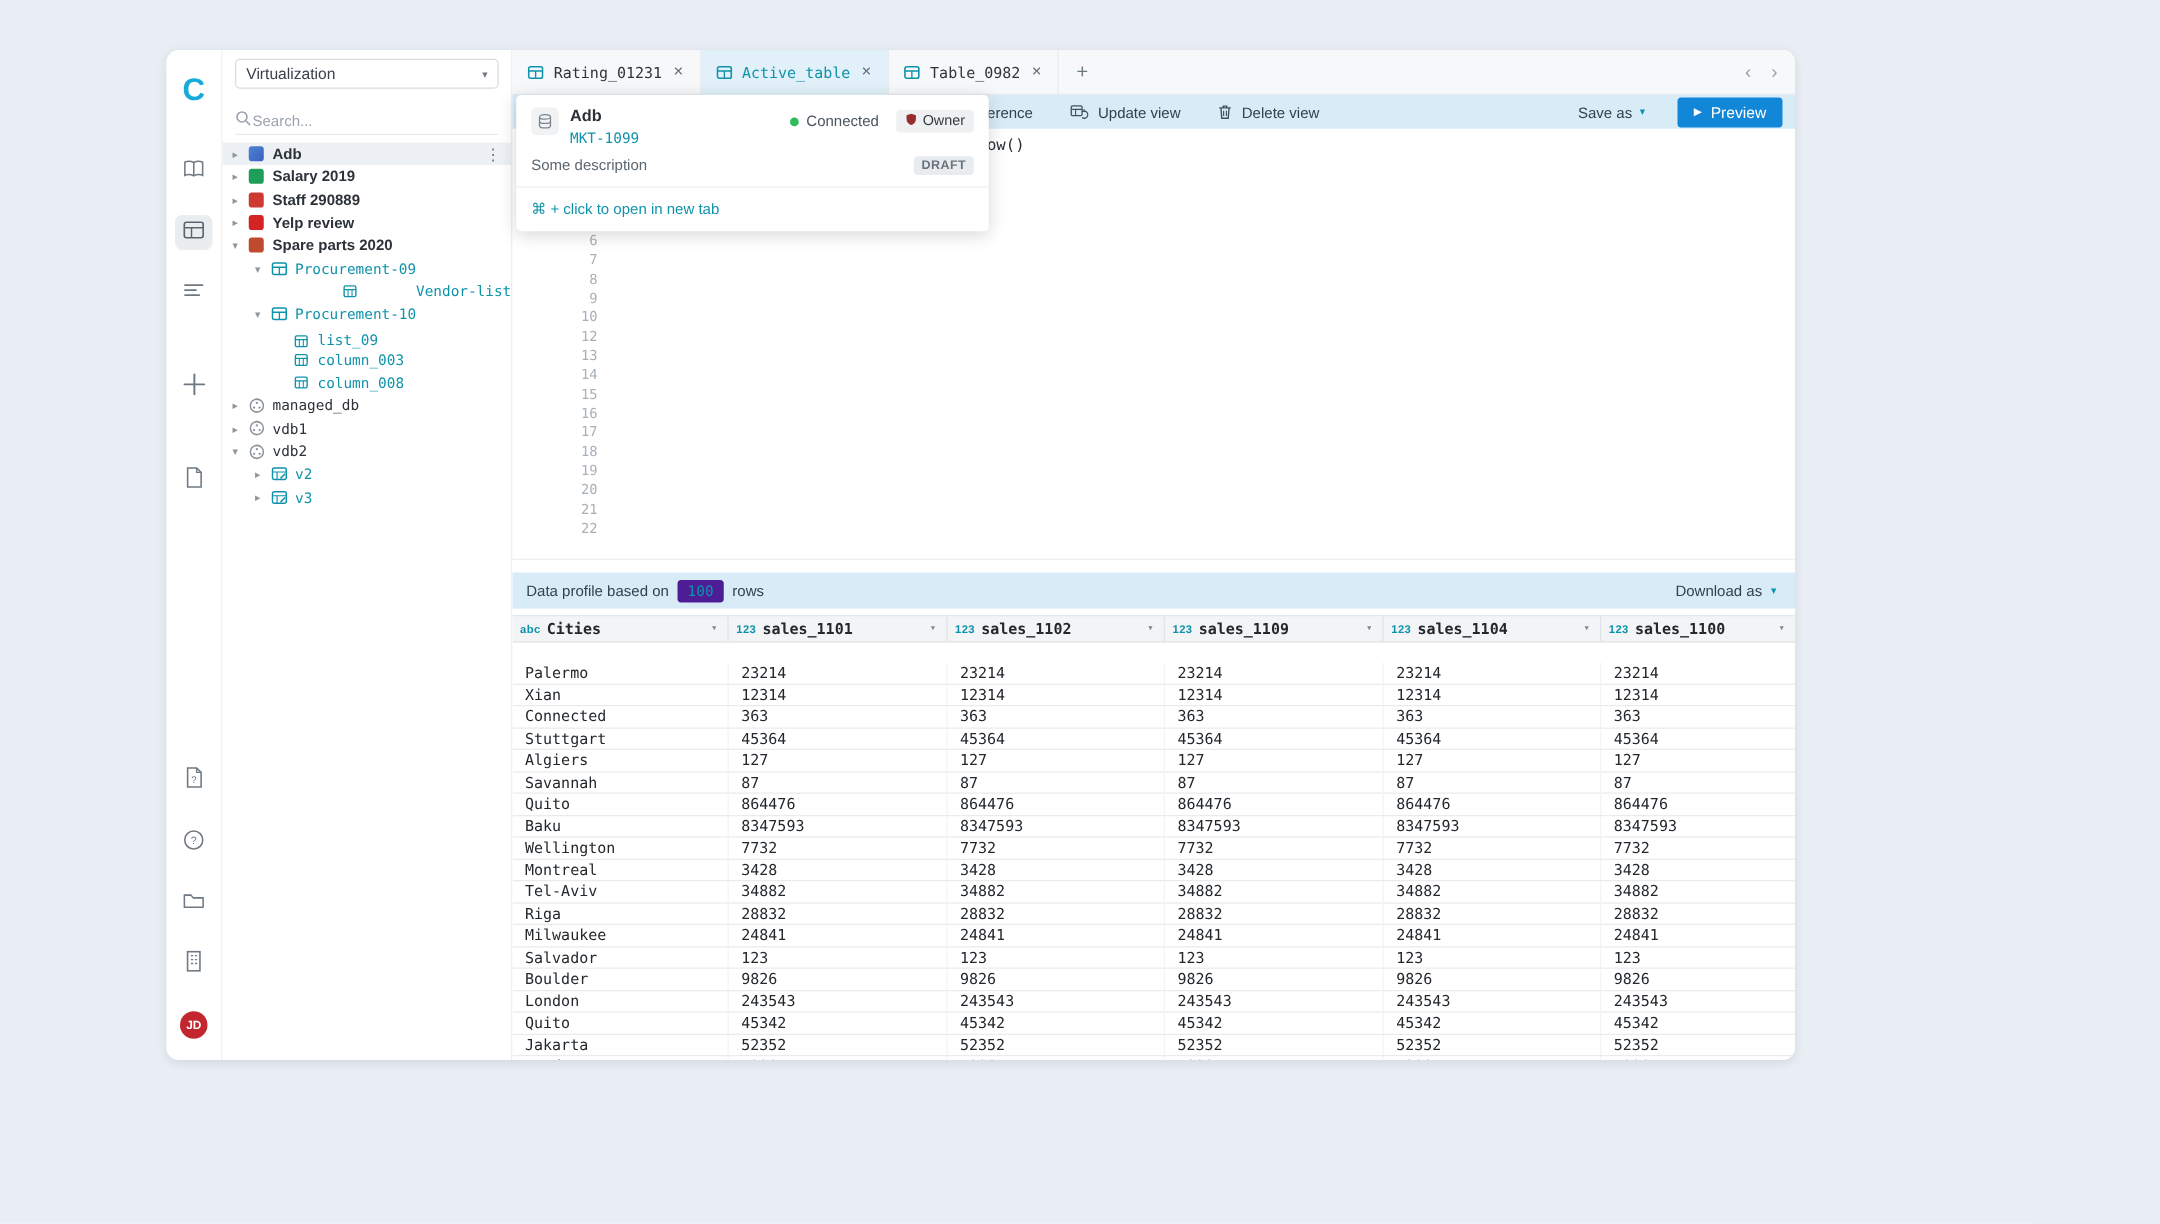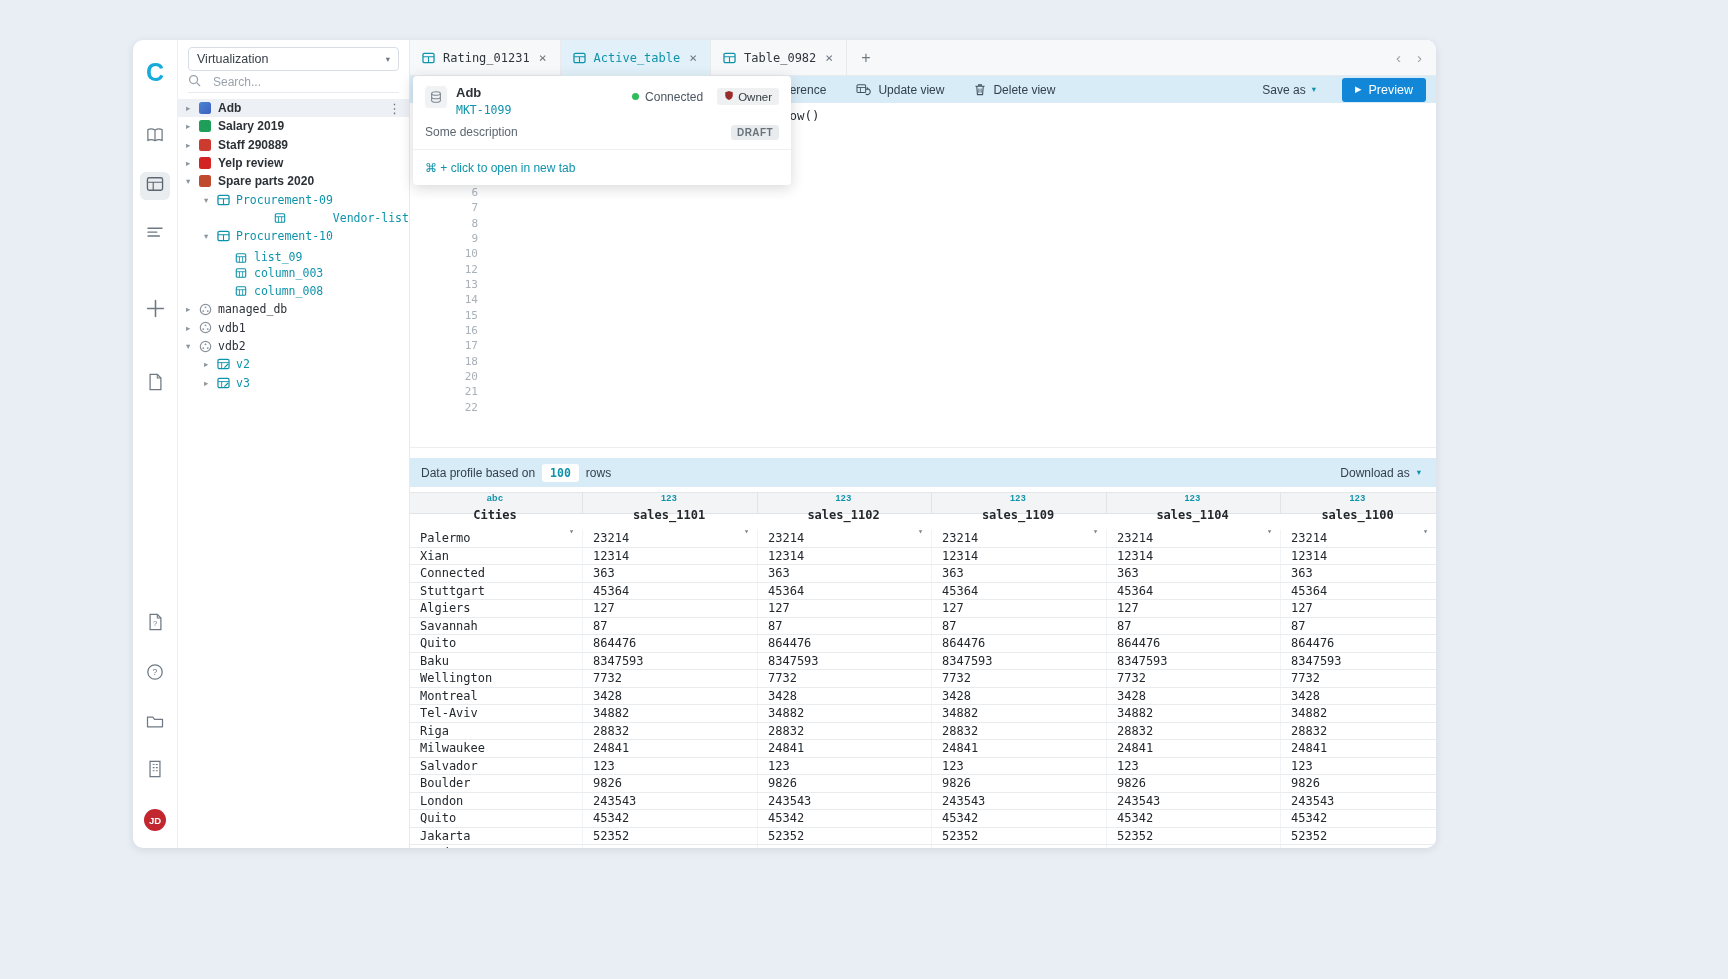--- a/index.html
+++ b/index.html
@@ -19,21 +19,21 @@
   .rb-book{margin-top:37px;} .rb-data{margin-top:21px;} .rb-lines{margin-top:21px;}
   .rb-plus{margin-top:47px;} .rb-file{margin-top:46px;}
   .rb-qdoc{margin-top:auto;} .rb-help{margin-top:22px;} .rb-folder{margin-top:21px;} .rb-org{margin-top:20px;}
   .avatar{margin-top:24px;width:22px;height:22px;border-radius:50%;background:#c22730;color:#fff;font-size:9.5px;
           font-weight:700;display:flex;align-items:center;justify-content:center;}
 
   
   .sidebar{width:232px;border-right:1px solid #e8ebee;flex:none;display:flex;flex-direction:column;background:#fff;}
   .ws-select{margin:7px 10px 0;height:24px;border:1px solid #d8dde3;border-radius:4px;display:flex;align-items:center;
              justify-content:space-between;padding:0 8px;font-size:12.5px;color:#39414a;cursor:pointer;background:#fff;}
-  .searchbar{margin:0 10px 0;height:22px;display:flex;align-items:center;gap:12px;border-bottom:1px solid #e7eaee;justify-content:space-between;}
+  .searchbar{margin:15px 10px 0;height:22px;display:flex;align-items:center;gap:1px;border-bottom:1px solid #e7eaee;justify-content:space-between;}
   .searchbar input{border:none;outline:none;flex:1;font-size:12px;color:#39414a;font-family:"Liberation Sans",sans-serif;}
   .searchbar input::placeholder{color:#9aa3ac;}
   .tree{margin-top:6px;}
   .tree-row{height:18.3px;display:flex;align-items:center;cursor:pointer;}
   .tree-row.hovered{background:#edf0f4;}
   .chev{width:11px;font-size:8.5px;color:#8d969e;flex:none;}
   .ticon{width:16px;display:flex;align-items:center;justify-content:center;margin-right:5px;flex:none;}
   .csq{width:12px;height:12px;border-radius:2.5px;}
   .ci-adb{background:linear-gradient(135deg,#4b85d2,#3c5fc0);}
   .ci-salary{background:#1f9e5a;}
@@ -70,29 +70,29 @@
   .play{font-size:8.5px;line-height:1;}
 
   .editor{height:345px;border-bottom:1px solid #eceef1;padding-top:5px;font-size:12.5px;color:#2a2f34;flex:none;overflow:hidden;}
   .codeline{height:15.35px;display:flex;align-items:center;}
   .lineno{width:76px;text-align:right;padding-right:8px;color:#a8b0b8;font-size:11px;flex:none;}
   .codetext{margin-left:10px;white-space:pre;}
   .indent1{margin-left:296px;}
 
   .spacer10{height:10px;flex:none;background:#fff;}
   .profilebar{height:29px;background:#d8ecf8;display:flex;align-items:center;padding:0 11px;font-size:12px;color:#33414c;flex:none;}
-  .rowsbox{margin:0 7px;background:#ffffff;border-radius:3px;padding:2px 8px;color:#0f93ab;
-           font-family:"DejaVu Sans Mono",monospace;font-size:11.5px;cursor:text;font-weight:bold;}
+  .rowsbox{margin:0 7px;background:#4c1d95;border-radius:3px;padding:2px 8px;color:#0f93ab;
+           font-family:"DejaVu Sans Mono",monospace;font-size:11.5px;cursor:text;}
   .download{margin-left:auto;display:flex;align-items:center;gap:7px;cursor:pointer;padding-right:4px;}
   .gap5{height:5px;flex:none;background:#fff;}
 
   .grid{flex:1;overflow:hidden;display:flex;flex-direction:column;}
   .grid-header{display:flex;height:22px;background:#f2f4f6;border-top:1px solid #e3e7ea;border-bottom:1px solid #e0e4e8;flex:none;}
   .gh-cell{display:flex;align-items:center;gap:5px;padding:0 8px 0 6px;border-right:1px solid #e0e4e8;
-           font-family:"DejaVu Sans Mono",monospace;font-weight:700;font-size:12px;color:#23282d;cursor:pointer;flex-direction:column;}
+           font-family:"DejaVu Sans Mono",monospace;font-weight:700;font-size:12px;color:#23282d;cursor:pointer;}
   .type-tag{color:#0f93ab;font-size:9px;font-weight:700;letter-spacing:.3px;font-family:"Liberation Sans",sans-serif;flex:none;}
   .gh-caret{margin-left:auto;color:#7e8790;font-size:8.5px;line-height:1;}
   .grid-body{flex:1;overflow:hidden;margin-top:16px;}
   .grid-row{display:flex;height:17.5px;border-bottom:1px solid #e9ecef;}
   .g-cell{display:flex;align-items:center;padding:0 10px;border-right:1px solid #f1f3f5;
           font-family:"DejaVu Sans Mono",monospace;font-size:12px;color:#23282d;overflow:hidden;white-space:nowrap;}
   .grid-header>*:nth-child(1),.grid-row>*:nth-child(1){width:173px;flex:none;}
   .grid-header>*:nth-child(2),.grid-row>*:nth-child(2){width:175px;flex:none;}
   .grid-header>*:nth-child(3),.grid-row>*:nth-child(3){width:174px;flex:none;}
   .grid-header>*:nth-child(4),.grid-row>*:nth-child(4){width:175px;flex:none;}
@@ -510,20 +510,24 @@
   </div>
         <div class="codeline">
     <span class="lineno">17</span>
     <span class="codetext"></span>
   </div>
         <div class="codeline">
     <span class="lineno">18</span>
     <span class="codetext"></span>
   </div>
         <div class="codeline">
+    <span class="lineno">19</span>
+    <span class="codetext"></span>
+  </div>
+        <div class="codeline">
     <span class="lineno">20</span>
     <span class="codetext"></span>
   </div>
         <div class="codeline">
     <span class="lineno">21</span>
     <span class="codetext"></span>
   </div>
         <div class="codeline">
     <span class="lineno">22</span>
     <span class="codetext"></span>

